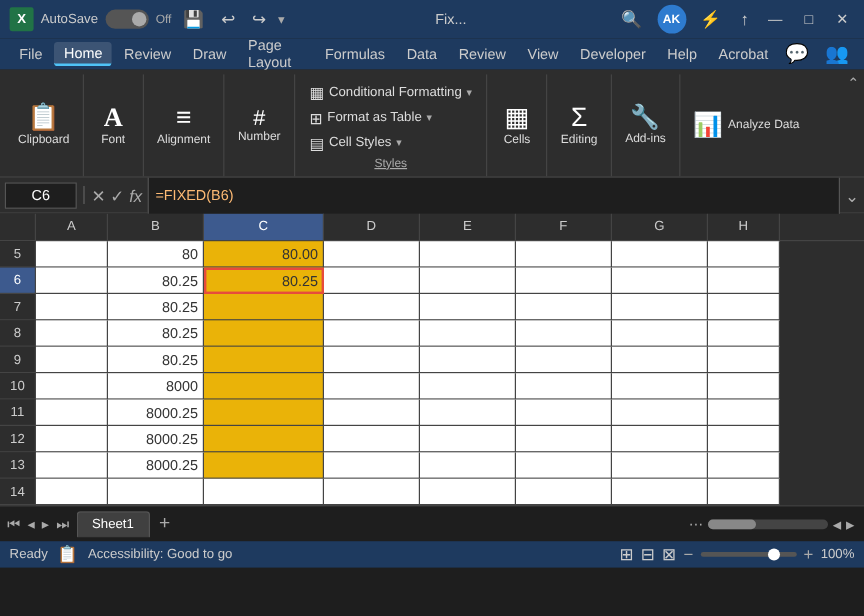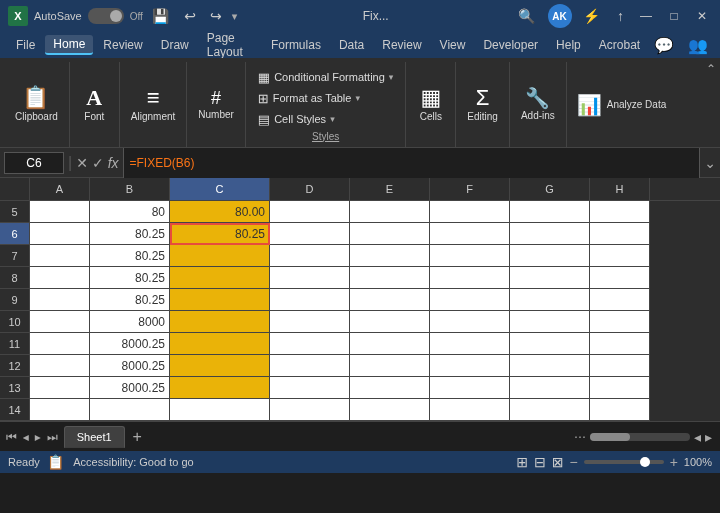--- a/index.html
+++ b/index.html
@@ -134,21 +134,21 @@
       padding: 0 4px;
       text-align: center;
     }
     .formula-separator { color: #555; font-size: 16px; }
     .formula-icons { display: flex; gap: 4px; align-items: center; color: #aaa; font-size: 14px; }
     .formula-input {
       flex: 1;
       height: 38px;
       background: #1e1e1e;
       border: 1px solid #555;
-      color: #f97316;
+      color: #fdba74;
       font-size: 12px;
       padding: 0 6px;
     }
     .formula-collapse { font-size: 14px; color: #aaa; cursor: pointer; }
 
     
     .spreadsheet {
       display: flex;
       flex-direction: column;
       background: #2d2d2d;

